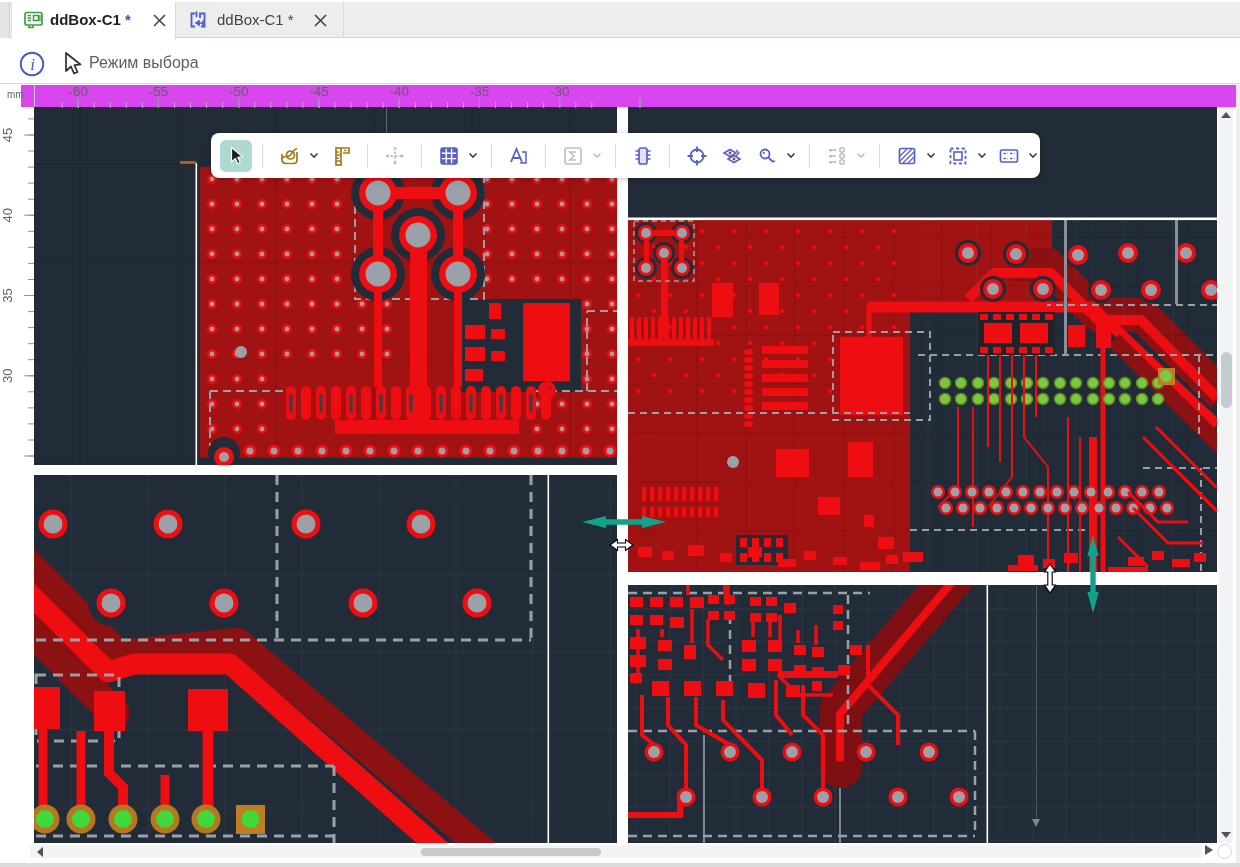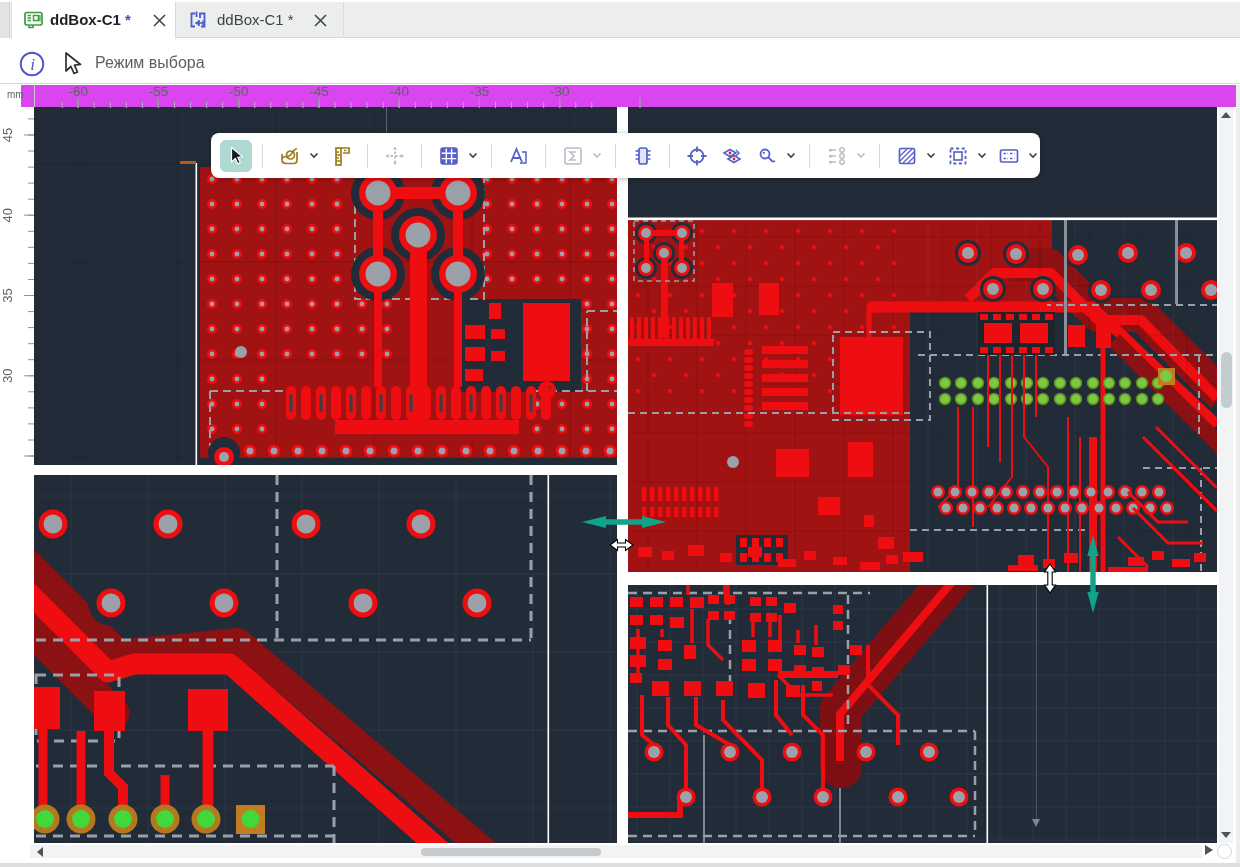--- a/index.html
+++ b/index.html
@@ -6,21 +6,21 @@
 .root { position:relative; width:1240px; height:789px; }
 .tabstrip { position:absolute; left:0; top:0; width:1240px; height:38px; background:#eceeec; border-bottom:1px solid #d5d7d5; }
 .tabstrip::before { content:""; position:absolute; left:0; top:0; width:1240px; height:2px; background:#fff; }
 .lblock { position:absolute; left:0; top:2px; width:10px; height:36px; background:#e3e5e3; border-right:1px solid #d0d2d0; }
 .tab1 { position:absolute; left:11px; top:2px; width:165px; height:37px; background:#fff; border-right:1px solid #d9dbd9; border-left:1px solid #e2e4e2; }
 .tab2 { position:absolute; left:177px; top:2px; width:167px; height:36px; border-right:1px solid #d9dbd9; }
 .tabtxt1 { position:absolute; left:50px; top:11px; font-size:15px; font-weight:bold; color:#1d2126; }
 .tabtxt1 .star { color:#3a55a8; font-weight:bold; }
 .tabtxt2 { position:absolute; left:217px; top:11px; font-size:15px; color:#3f4347; }
 .hdr { position:absolute; left:0; top:39px; width:1240px; height:45px; background:#fff; border-bottom:1px solid #d6d8da; }
-.hdrtxt { position:absolute; left:95px; top:54px; font-size:16px; color:#5a5f66; }
+.hdrtxt { position:absolute; left:89px; top:54px; font-size:16px; color:#5a5f66; }
 .rulerh { position:absolute; left:0; top:85px; width:1240px; height:22px; background:#d946ef;margin-left:21px; }
 .mm { position:absolute; left:7px; top:89px; font-size:10px; color:#5f6368; }
 .vline34 { position:absolute; left:34px; top:85px; width:1px; height:22px; background:#c8cacc; }
 .canvasbg { position:absolute; left:0; top:107px; width:1240px; height:760px; background:#fff; }
 .pane { position:absolute; }
 .ftoolbar { position:absolute; left:211px; top:133px; width:829px; height:45px; background:#fff; border-radius:8px;
   box-shadow:0 1px 6px rgba(0,0,0,0.25); display:flex; align-items:center; padding-left:7px; }
 .tbtn { width:32px; height:32px; border-radius:6px; display:flex; align-items:center; justify-content:center; flex:0 0 auto; margin:0 1.5px; }
 .tbtn.sel { background:#aed8d2; }
 .tsep { width:1px; height:24px; background:#d9dbdd; margin:0 9px; flex:0 0 auto; }

